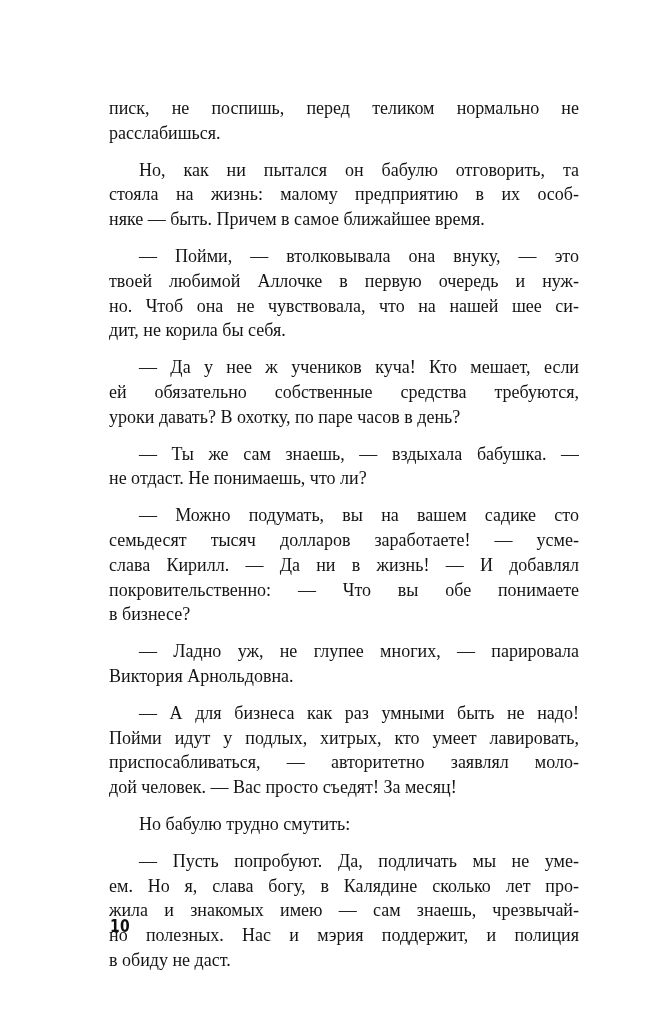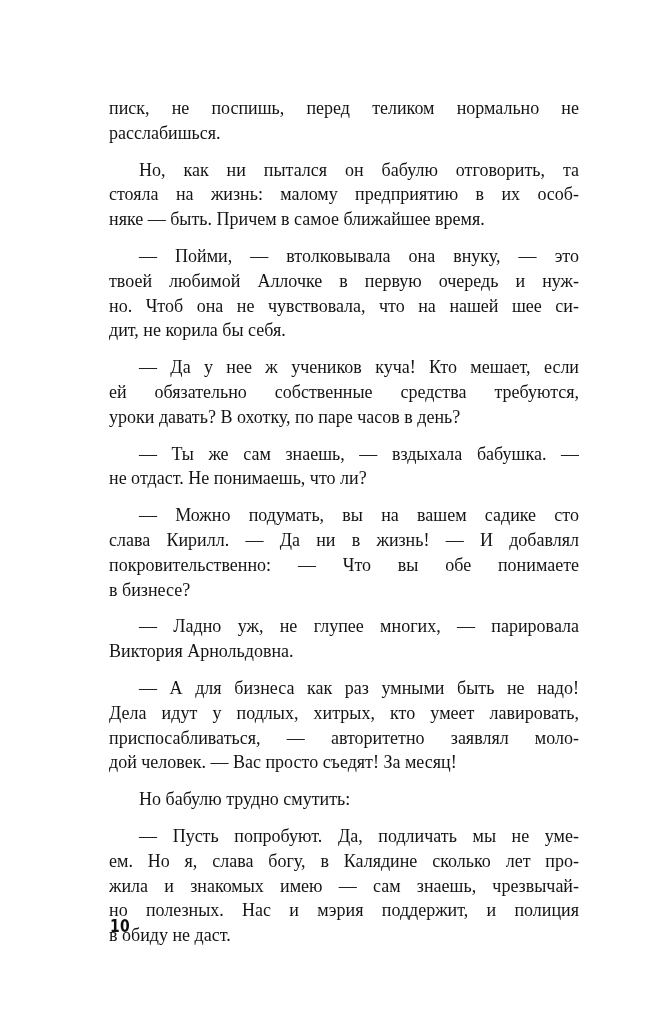--- a/index.html
+++ b/index.html
@@ -69,27 +69,28 @@
       <div class="line ind just">— Пойми, — втолковывала она внуку, — это</div>
       <div class="line just">твоей любимой Аллочке в первую очередь и нуж-</div>
       <div class="line just">но. Чтоб она не чувствовала, что на нашей шее си-</div>
       <div class="line">дит, не корила бы себя.</div>
       <div class="line ind just">— Да у нее ж учеников куча! Кто мешает, если</div>
       <div class="line just">ей обязательно собственные средства требуются,</div>
       <div class="line">уроки давать? В охотку, по паре часов в день?</div>
       <div class="line ind just">— Ты же сам знаешь, — вздыхала бабушка. —</div>
       <div class="line">не отдаст. Не понимаешь, что ли?</div>
       <div class="line ind just">— Можно подумать, вы на вашем садике сто</div>
+      <div class="line just">семьдесят тысяч долларов заработаете! — усме-</div>
       <div class="line just">слава Кирилл. — Да ни в жизнь! — И добавлял</div>
       <div class="line just">покровительственно: — Что вы обе понимаете</div>
       <div class="line">в бизнесе?</div>
       <div class="line ind just">— Ладно уж, не глупее многих, — парировала</div>
       <div class="line">Виктория Арнольдовна.</div>
       <div class="line ind just">— А для бизнеса как раз умными быть не надо!</div>
-      <div class="line just">Дела идут у подлых, хитрых, кто умеет лавировать,</div>
+      <div class="line just">Пойми идут у подлых, хитрых, кто умеет лавировать,</div>
       <div class="line just">приспосабливаться, — авторитетно заявлял моло-</div>
       <div class="line">дой человек. — Вас просто съедят! За месяц!</div>
       <div class="line ind">Но бабулю трудно смутить:</div>
       <div class="line ind just">— Пусть попробуют. Да, подличать мы не уме-</div>
       <div class="line just">ем. Но я, слава богу, в Калядине сколько лет про-</div>
       <div class="line just">жила и знакомых имею — сам знаешь, чрезвычай-</div>
       <div class="line just">но полезных. Нас и мэрия поддержит, и полиция</div>
       <div class="line">в обиду не даст.</div>
     </div>
   <div class="folio">10</div>

